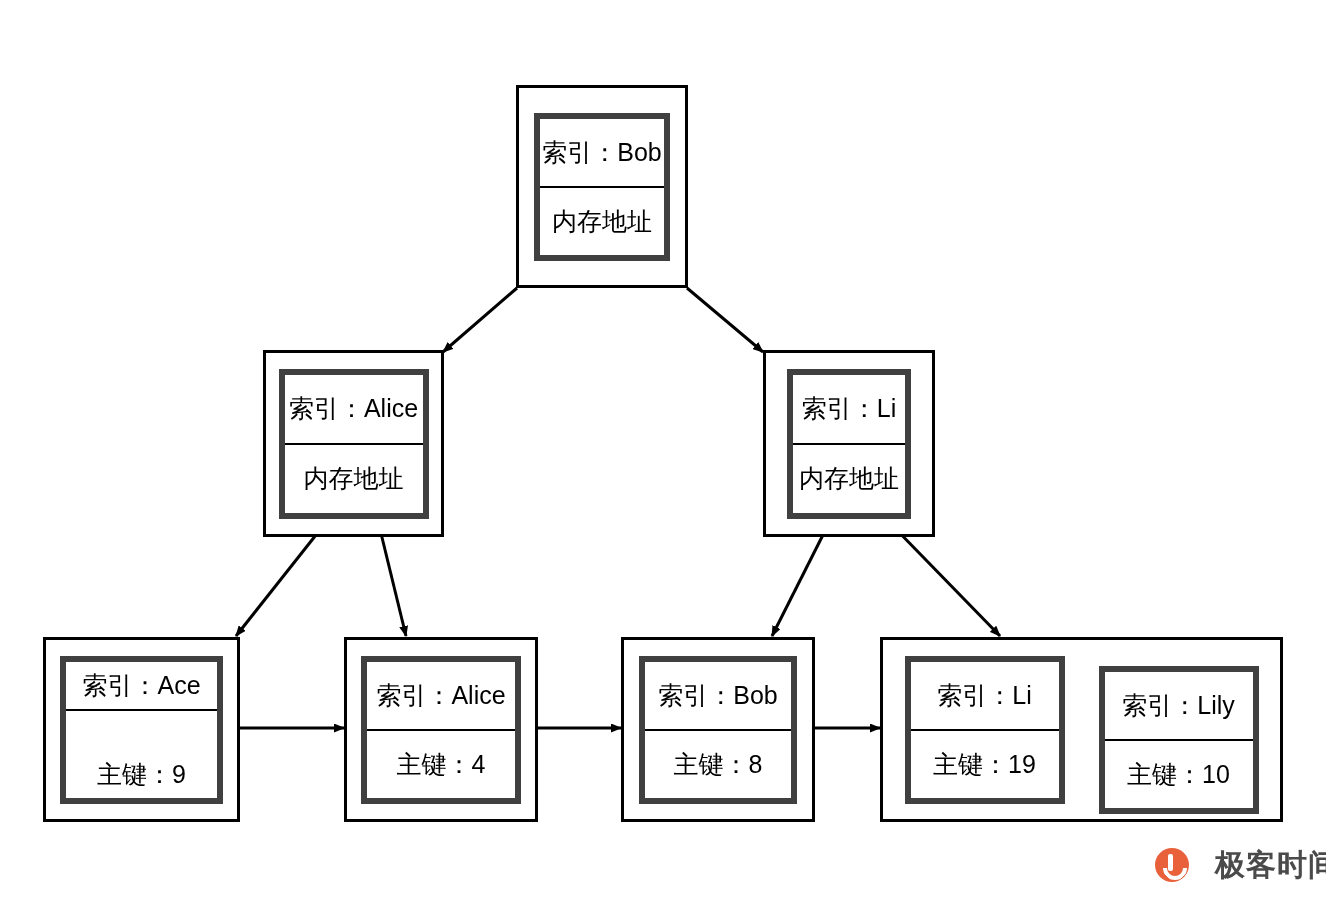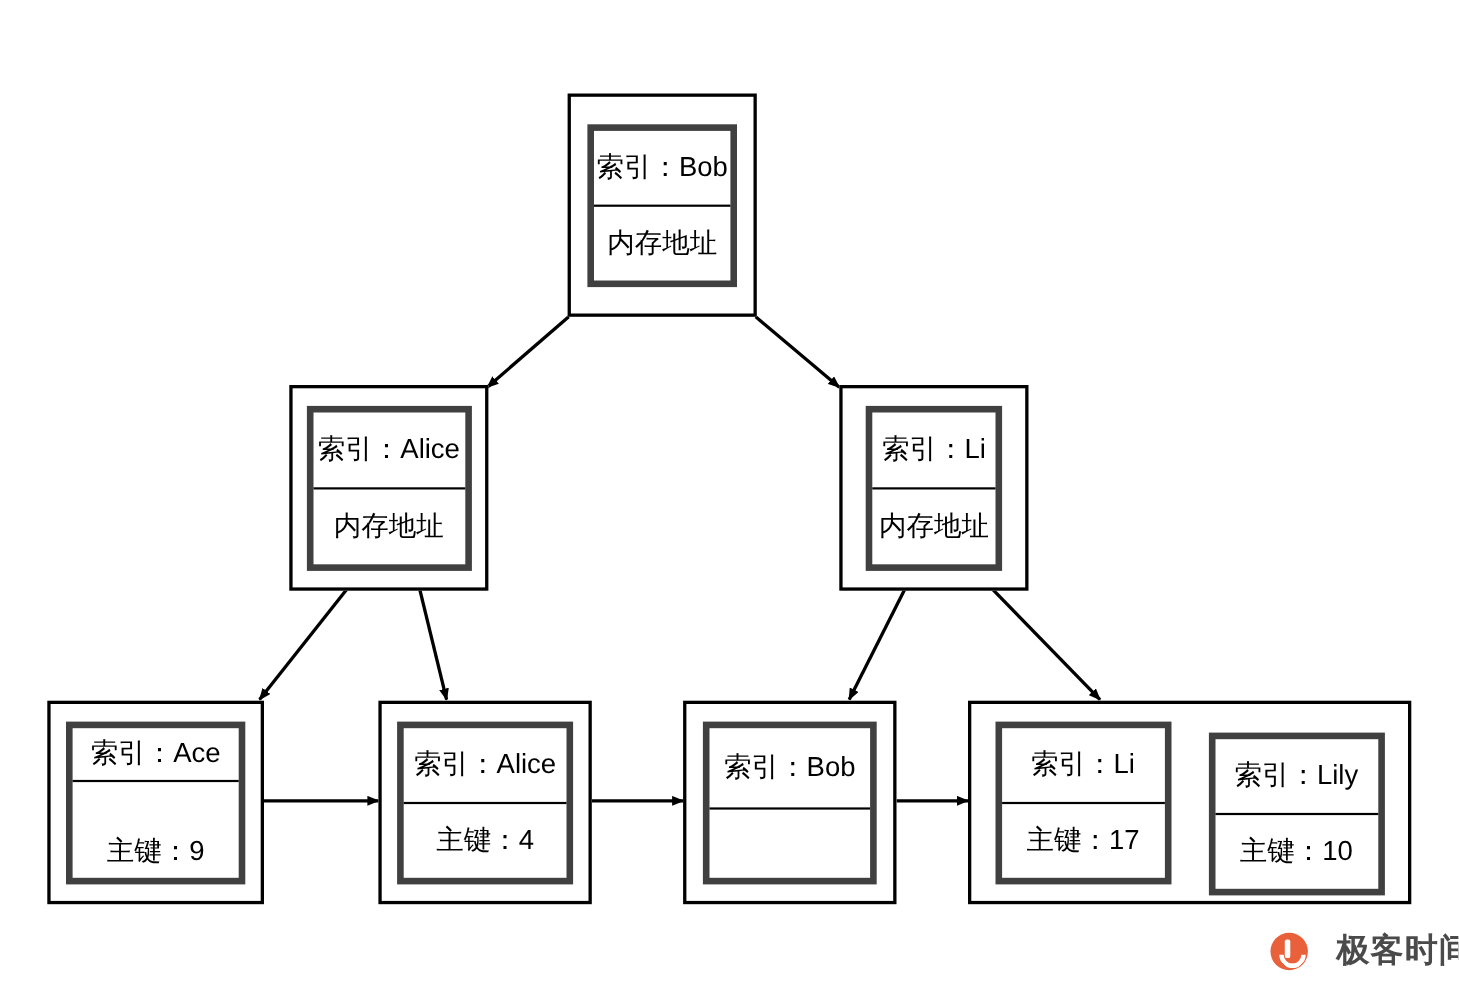--- a/index.html
+++ b/index.html
@@ -194,32 +194,35 @@
         <span>主键：4</span>
       </div>
     </div>
   </div>
 
   <div class="node-outer" style="left:621px; top:637px; width:194px; height:185px;">
     <div class="cell-group" style="width:158px; height:148px;">
       <div class="cell top" style="height:74px;">
         <span>索引：Bob</span>
       </div>
+      <div class="cell" style="height:72px;">
+        <span>主键：8</span>
+      </div>
     </div>
   </div>
 
   <div class="node-outer" style="left:880px; top:637px; width:403px; height:185px;">
     <div class="multi">
 
       <div class="cell-group" style="width:160px; height:148px;">
         <div class="cell top" style="height:74px;">
           <span>索引：Li</span>
         </div>
         <div class="cell" style="height:72px;">
-          <span>主键：17</span>
+          <span>主键：19</span>
         </div>
       </div>
 
       <div class="cell-group" style="width:160px; height:148px;margin-top:20px;">
         <div class="cell top" style="height:74px;">
           <span>索引：Lily</span>
         </div>
         <div class="cell" style="height:72px;border-radius:16px;">
           <span>主键：10</span>
         </div>

